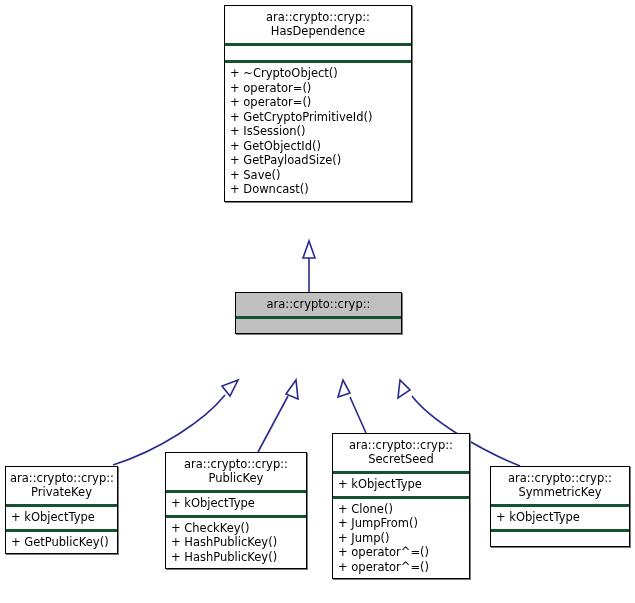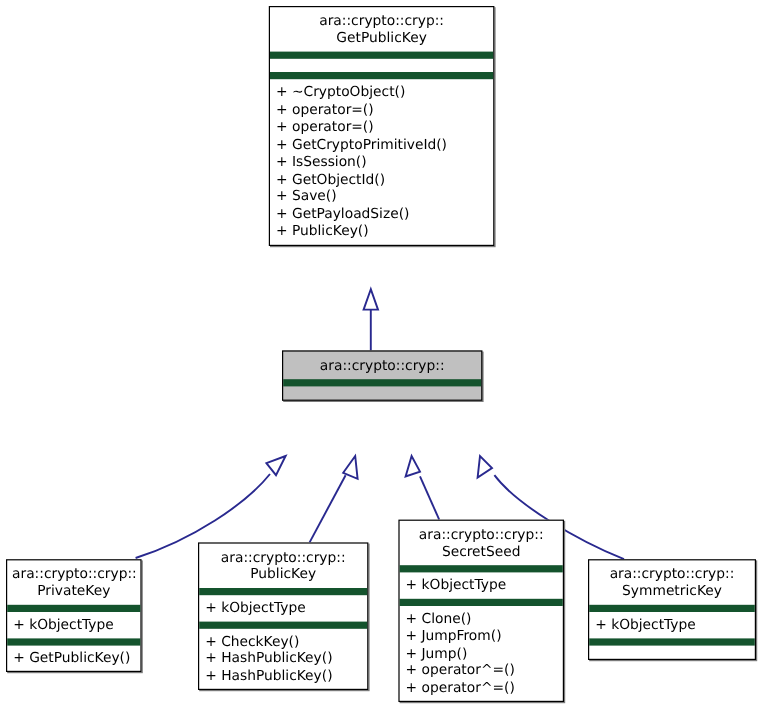--- a/index.html
+++ b/index.html
@@ -32,21 +32,21 @@
     background: #ffffff;
     box-shadow: 1px 1px 0 0 #7b7b7b;
   }
   .uml-class.highlight {
     background: #c0c0c0;
   }
   .compartment {
     box-sizing: border-box;
   }
   .compartment.sep {
-    border-top: 6px solid #14532d;
+    border-top: 3px solid #14532d;
   }
   .title-comp {
     text-align: center;
     padding: 4px 4px 5px 4px;
     line-height: 14px;
     font-size: 11.5px;
     color: #000000;
   }
   .title-line {
     display: block;
@@ -101,33 +101,33 @@
      RestrictedUseObject (curved) --&gt;
     <g>
       <path d="M 520,466 C 480,450 430,420 412,396" fill="none" stroke="#29298f" stroke-width="1.6"></path>
       <polygon points="400,380 398,398 410,390" fill="#ffffff" stroke="#29298f" stroke-width="1.6"></polygon>
     </g>
   </svg>
 
   <div class="uml-class" style="left:224px; top:5px; width:188px;">
     <div class="compartment title-comp">
       <span class="title-line">ara::crypto::cryp::</span>
-      <span class="title-line">GetPublicKey</span>
+      <span class="title-line">HasDependence</span>
     </div>
     <div class="compartment member-comp sep empty"></div>
     <div class="compartment member-comp sep">
       <span class="member">+ ~CryptoObject()</span>
       <span class="member">+ operator=()</span>
       <span class="member">+ operator=()</span>
       <span class="member">+ GetCryptoPrimitiveId()</span>
       <span class="member">+ IsSession()</span>
       <span class="member">+ GetObjectId()</span>
+      <span class="member">+ GetPayloadSize()</span>
       <span class="member">+ Save()</span>
-      <span class="member">+ GetPayloadSize()</span>
-      <span class="member">+ PublicKey()</span>
+      <span class="member">+ Downcast()</span>
     </div>
   </div>
 
   <div class="uml-class highlight" style="left:235px; top:292px; width:167px;">
     <div class="compartment title-comp">
       <span class="title-line">ara::crypto::cryp::</span>
     </div>
     <div class="compartment member-comp sep empty"></div>
   </div>
 

